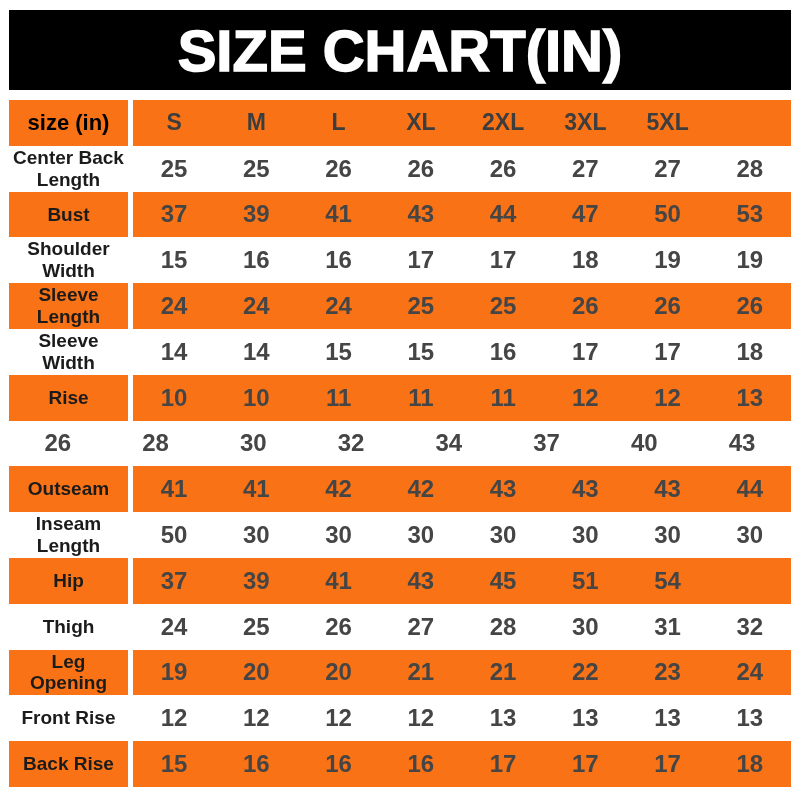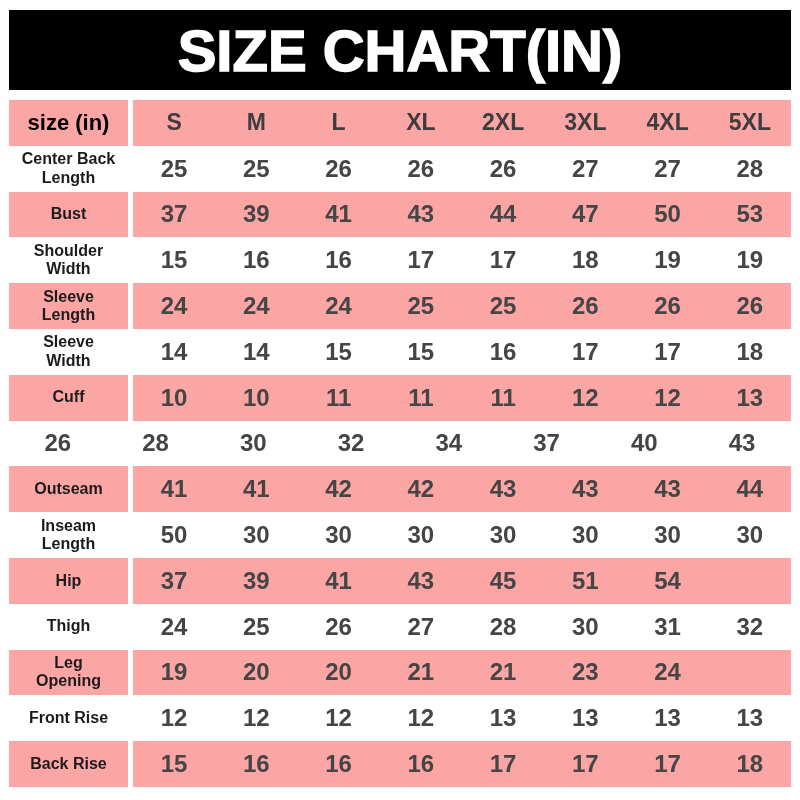--- a/index.html
+++ b/index.html
@@ -34,40 +34,40 @@
     height: 45.8px;
   }
   .label-cell {
     width: 119px;
     flex: 0 0 119px;
     margin-right: 5px;
     display: flex;
     align-items: center;
     justify-content: center;
     text-align: center;
-    font-size: 16px;
+    font-size: 19px;
     font-weight: bold;
     color: #1b1b1b;
     line-height: 1.15;
     white-space: pre-line;
   }
   .cells {
     flex: 1;
     display: grid;
     grid-template-columns: repeat(8, 1fr);
   }
   .cell {
     display: flex;
     align-items: center;
     justify-content: center;
     font-size: 24px;
     font-weight: 600;
     color: #454545;
   }
-  .shaded .label-cell, .shaded .cells { background: #fca5a5; }
+  .shaded .label-cell, .shaded .cells { background: #f97316; }
   .header-label { font-size: 22px; color: #000000; }
   .size-cell { font-size: 23px; font-weight: bold; color: #3d3d3d; }
 </style>
 </head>
 <body>
 
 <div class="page">
 
   <div class="banner">
     <span>SIZE CHART(IN)</span>
@@ -76,21 +76,20 @@
   <div class="table" id="size-table">
     <div class="trow shaded">
       <div class="label-cell header-label">size (in)</div>
       <div class="cells">
         <div class="cell size-cell">S</div>
         <div class="cell size-cell">M</div>
         <div class="cell size-cell">L</div>
         <div class="cell size-cell">XL</div>
         <div class="cell size-cell">2XL</div>
         <div class="cell size-cell">3XL</div>
-        <div class="cell size-cell">4XL</div>
         <div class="cell size-cell">5XL</div>
       </div>
     </div>
 
     <div class="trow">
       <div class="label-cell">Center Back
 Length</div>
       <div class="cells">
           <div class="cell">25</div>
           <div class="cell">25</div>
@@ -156,21 +155,21 @@
           <div class="cell">15</div>
           <div class="cell">15</div>
           <div class="cell">16</div>
           <div class="cell">17</div>
           <div class="cell">17</div>
           <div class="cell">18</div>
         </div>
     </div>
 
     <div class="trow shaded">
-      <div class="label-cell">Cuff</div>
+      <div class="label-cell">Rise</div>
       <div class="cells">
           <div class="cell">10</div>
           <div class="cell">10</div>
           <div class="cell">11</div>
           <div class="cell">11</div>
           <div class="cell">11</div>
           <div class="cell">12</div>
           <div class="cell">12</div>
           <div class="cell">13</div>
         </div>
@@ -247,20 +246,21 @@
 
     <div class="trow shaded">
       <div class="label-cell">Leg
 Opening</div>
       <div class="cells">
           <div class="cell">19</div>
           <div class="cell">20</div>
           <div class="cell">20</div>
           <div class="cell">21</div>
           <div class="cell">21</div>
+          <div class="cell">22</div>
           <div class="cell">23</div>
           <div class="cell">24</div>
         </div>
     </div>
 
     <div class="trow">
       <div class="label-cell">Front Rise</div>
       <div class="cells">
           <div class="cell">12</div>
           <div class="cell">12</div>

